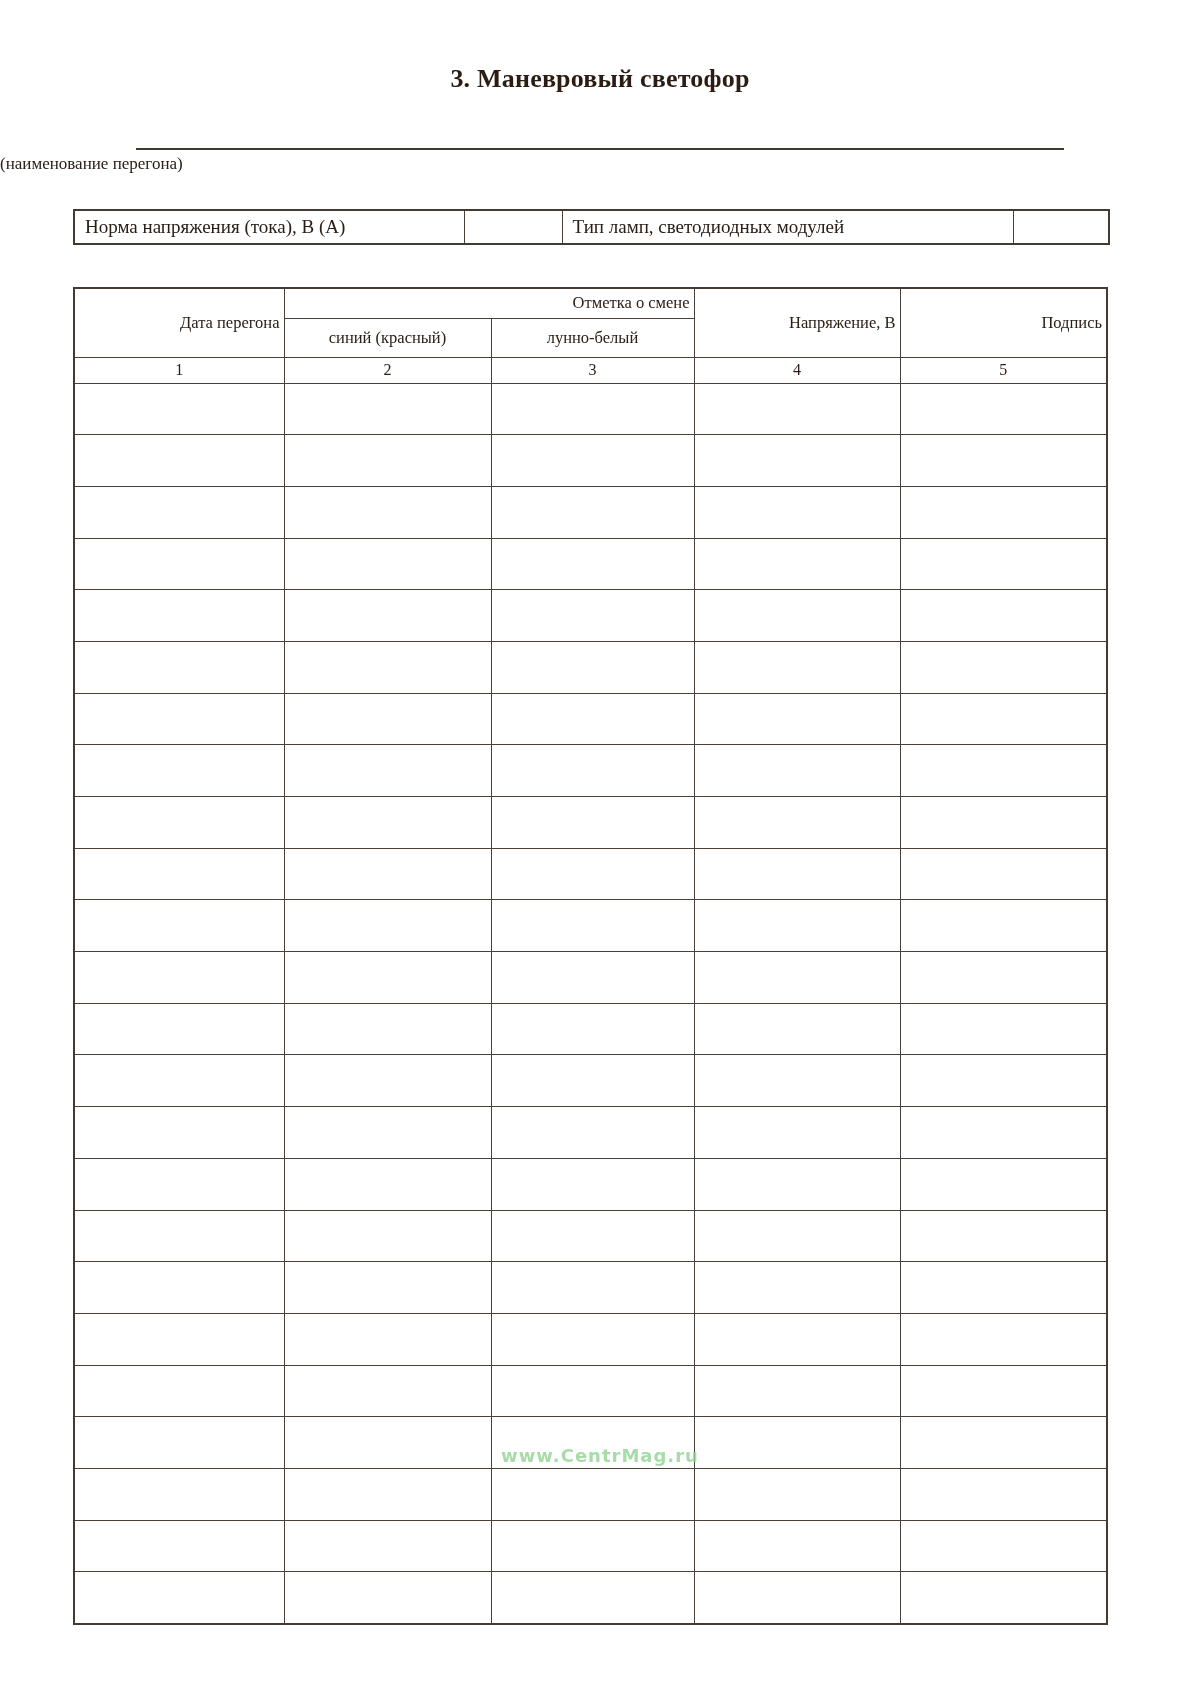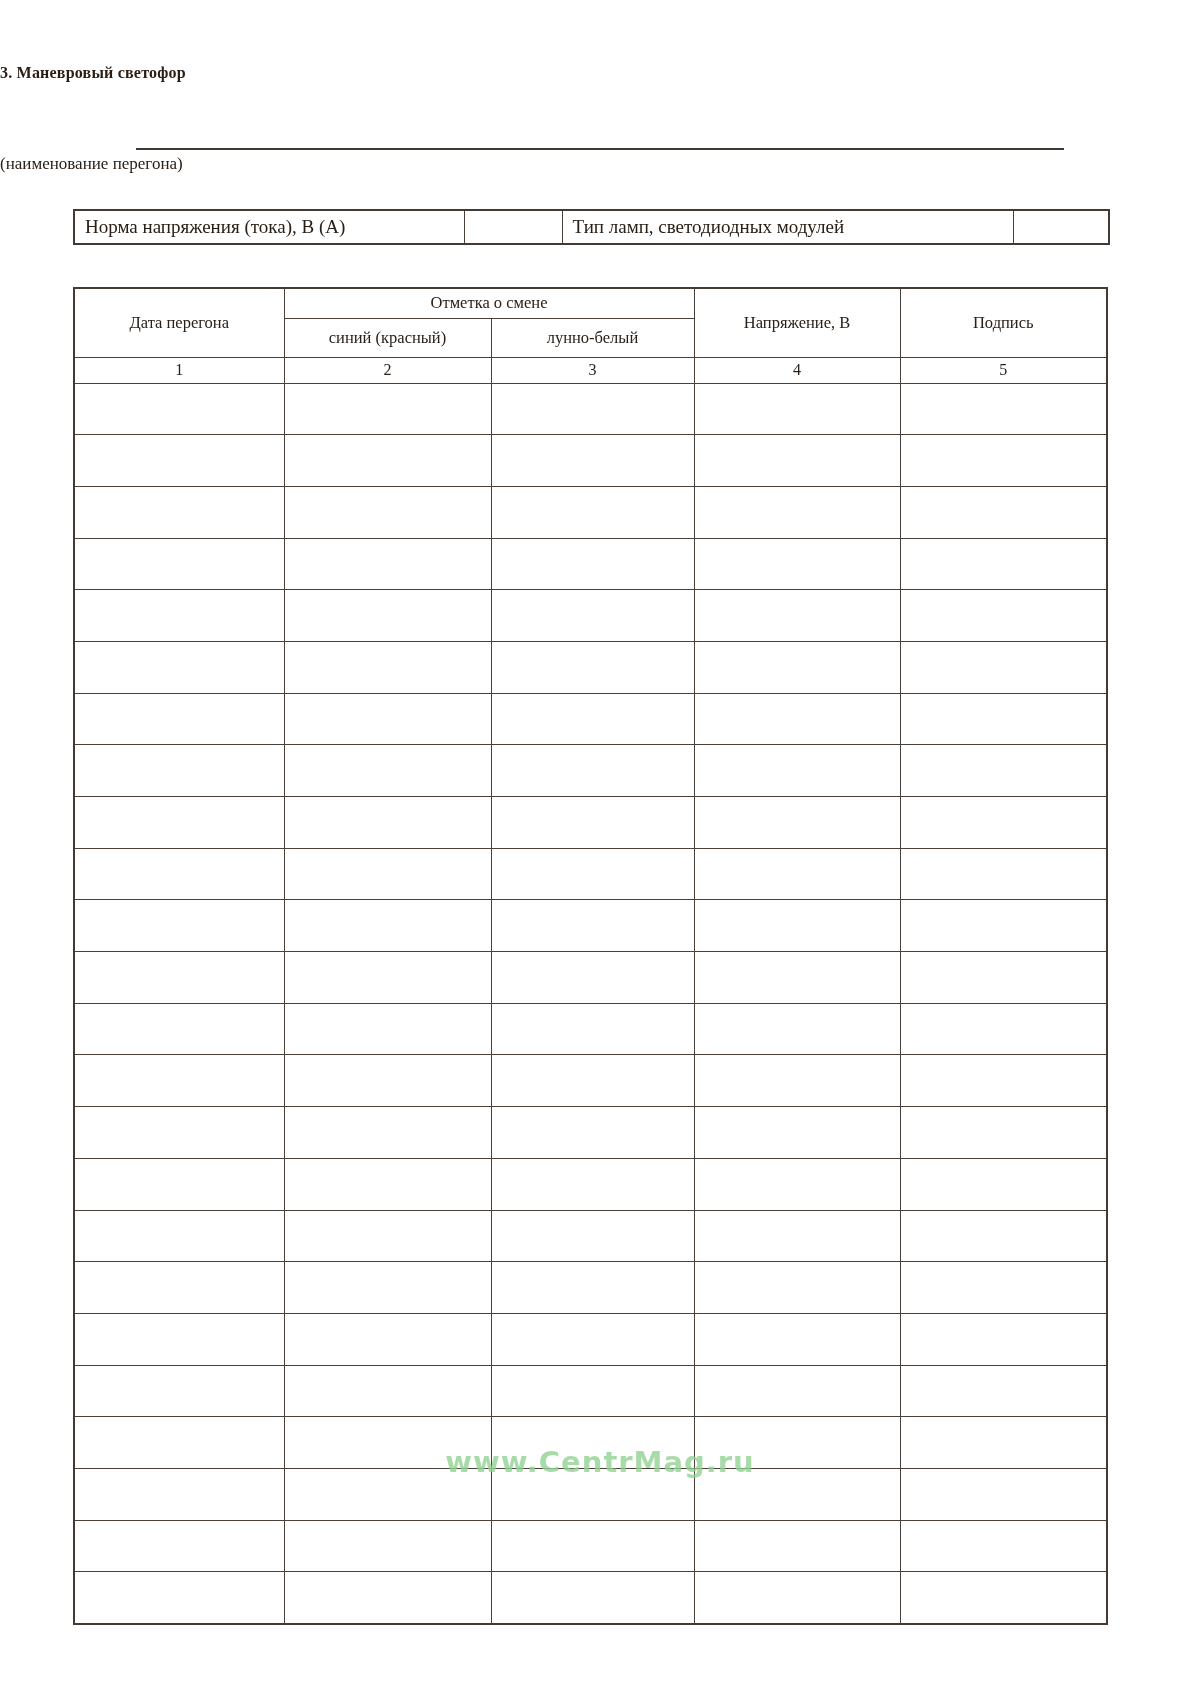--- a/index.html
+++ b/index.html
@@ -13,22 +13,22 @@
     margin: 0 auto;
     background: #ffffff;
     overflow: hidden;
   }
 
   .page-title {
     position: absolute;
     top: 64px;
     left: 0;
     width: 100%;
-    text-align: left;
-    font-size: 16px;
+    text-align: center;
+    font-size: 26px;
     font-weight: bold;
     color: #2c1d14;
     letter-spacing: 0.2px;
   }
 
   .fill-line {
     position: absolute;
     top: 148px;
     left: 136px;
     width: 928px;
@@ -70,34 +70,34 @@
     border: 2px solid #433a34;
   }
   .main-table th, .main-table td {
     border: 1.5px solid #4a403a;
     font-weight: normal;
     font-size: 16.5px;
     text-align: center;
     vertical-align: middle;
     padding: 0 4px;
   }
-  .main-table thead tr.group-row th { height: 30px; }
+  .main-table thead tr.group-row th { height: 30px; text-align: right; }
   .main-table thead tr.sub-row th { height: 39px; margin-left: 28px; }
   .main-table thead tr.num-row th { height: 26px; font-size: 16px; }
   .main-table tbody tr { height: 51.7px; }
   .main-table tbody td { background: transparent; }
 
   .watermark {
     position: absolute;
     top: 1445px;
     left: 0;
     width: 100%;
     text-align: center;
     font-family: "DejaVu Sans", "Liberation Sans", sans-serif;
-    font-size: 29px;
+    font-size: 18px;
     font-weight: bold;
     color: #92d392;
     opacity: 0.8;
     letter-spacing: 1px;
     pointer-events: none;
   }
 </style>
 </head>
 <body>
 

